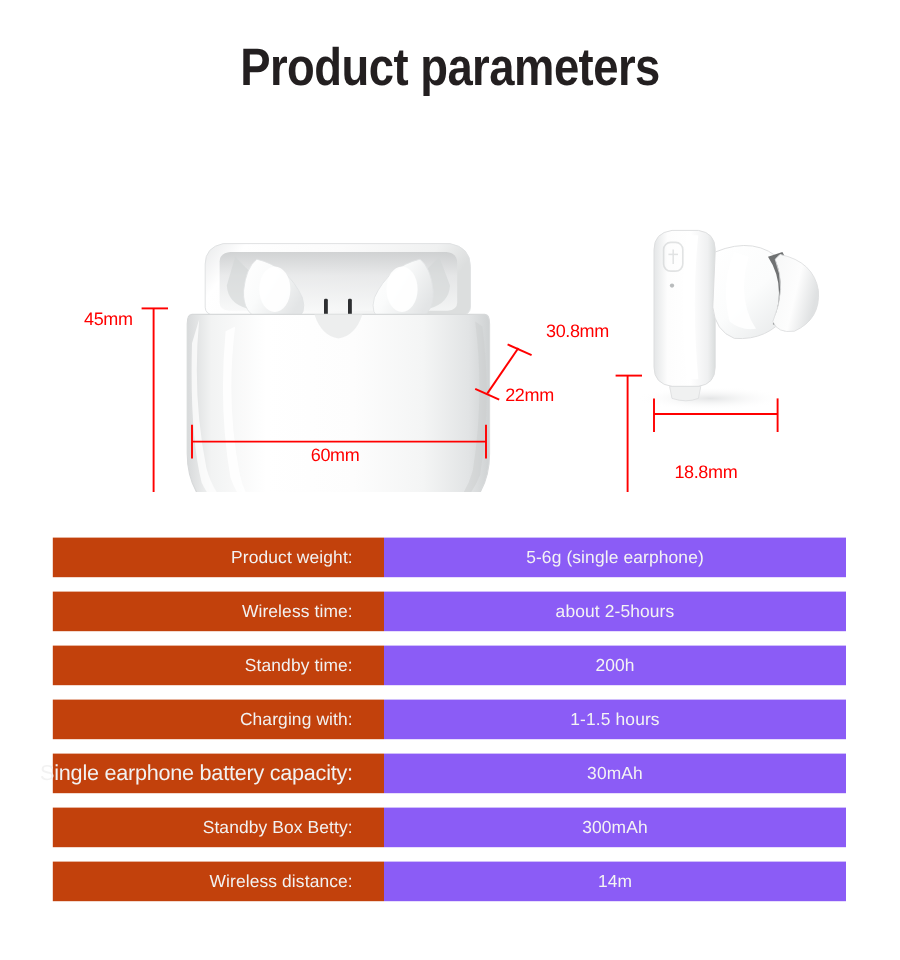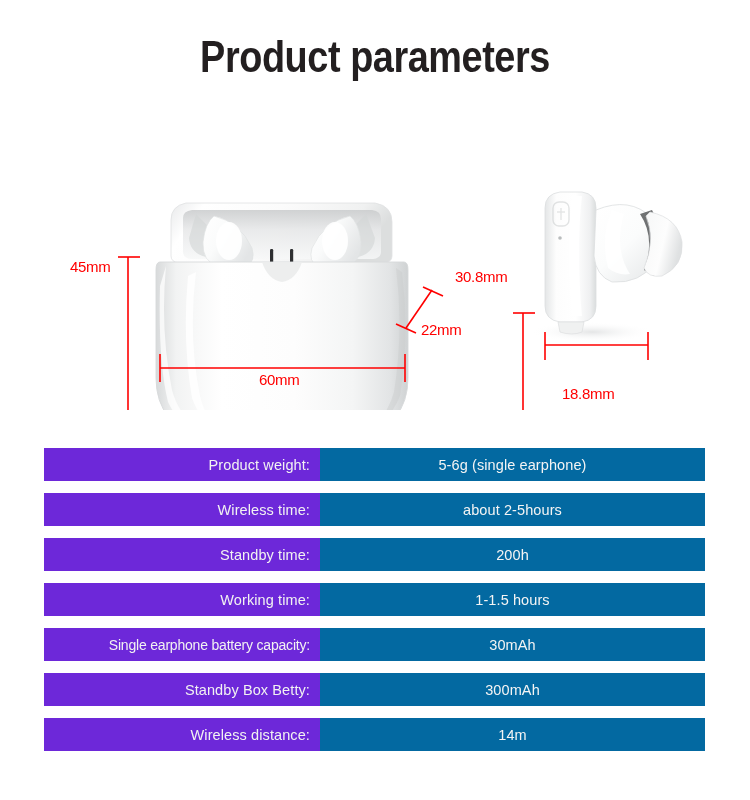--- a/index.html
+++ b/index.html
@@ -58,47 +58,47 @@
     width: 661px;
   }
   .spec-row {
     display: flex;
     width: 100%;
     height: 33px;
     margin-bottom: 12px;
   }
   .spec-label {
     width: 276px;
-    background: #6d28d9;
+    background: #c2410c;
     color: #f2f2f2;
     display: flex;
     align-items: center;
     justify-content: flex-end;
-    padding-right: 10px;
+    padding-right: 26px;
     box-sizing: border-box;
     font-size: 14.5px;
     letter-spacing: 0.1px;
     white-space: nowrap;
   }
   .spec-value {
     flex: 1;
-    background: #0369a1;
+    background: #8b5cf6;
     color: #f4f4f4;
     display: flex;
     align-items: center;
     justify-content: center;
     font-size: 14.5px;
     letter-spacing: 0.1px;
     white-space: nowrap;
   }
   .spec-value.small {
     font-size: 11.5px;
   }
   .spec-label.tight {
-    font-size: 14px;
+    font-size: 18px;
     letter-spacing: -0.2px;
   }
 </style>
 </head>
 <body>
 
 <div class="page-title">Product parameters</div>
 
 <div class="product-area">
 
@@ -279,21 +279,21 @@
     <div class="spec-label">Wireless time:</div>
     <div class="spec-value">about 2-5hours</div>
   </div>
 
   <div class="spec-row">
     <div class="spec-label">Standby time:</div>
     <div class="spec-value">200h</div>
   </div>
 
   <div class="spec-row">
-    <div class="spec-label">Working time:</div>
+    <div class="spec-label">Charging with:</div>
     <div class="spec-value">1-1.5 hours</div>
   </div>
 
   <div class="spec-row">
     <div class="spec-label tight">Single earphone battery capacity:</div>
     <div class="spec-value">30mAh</div>
   </div>
 
   <div class="spec-row">
     <div class="spec-label">Standby Box Betty:</div>

